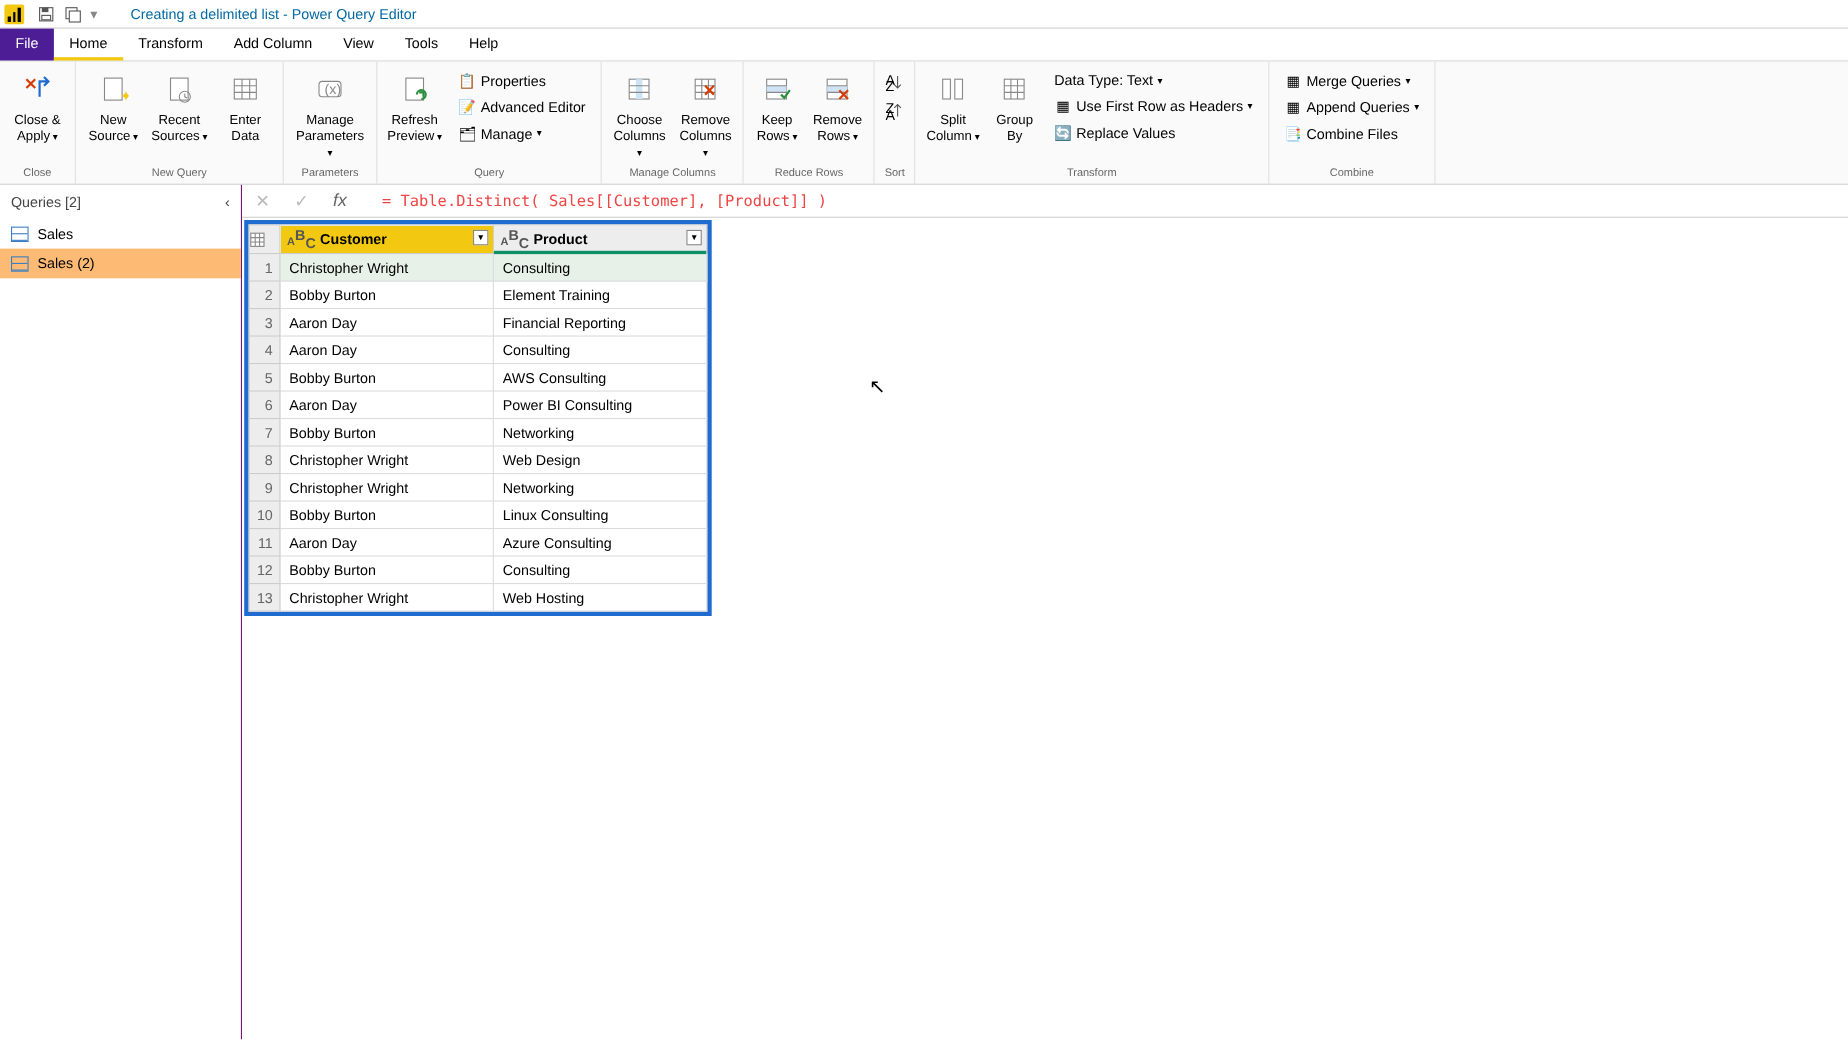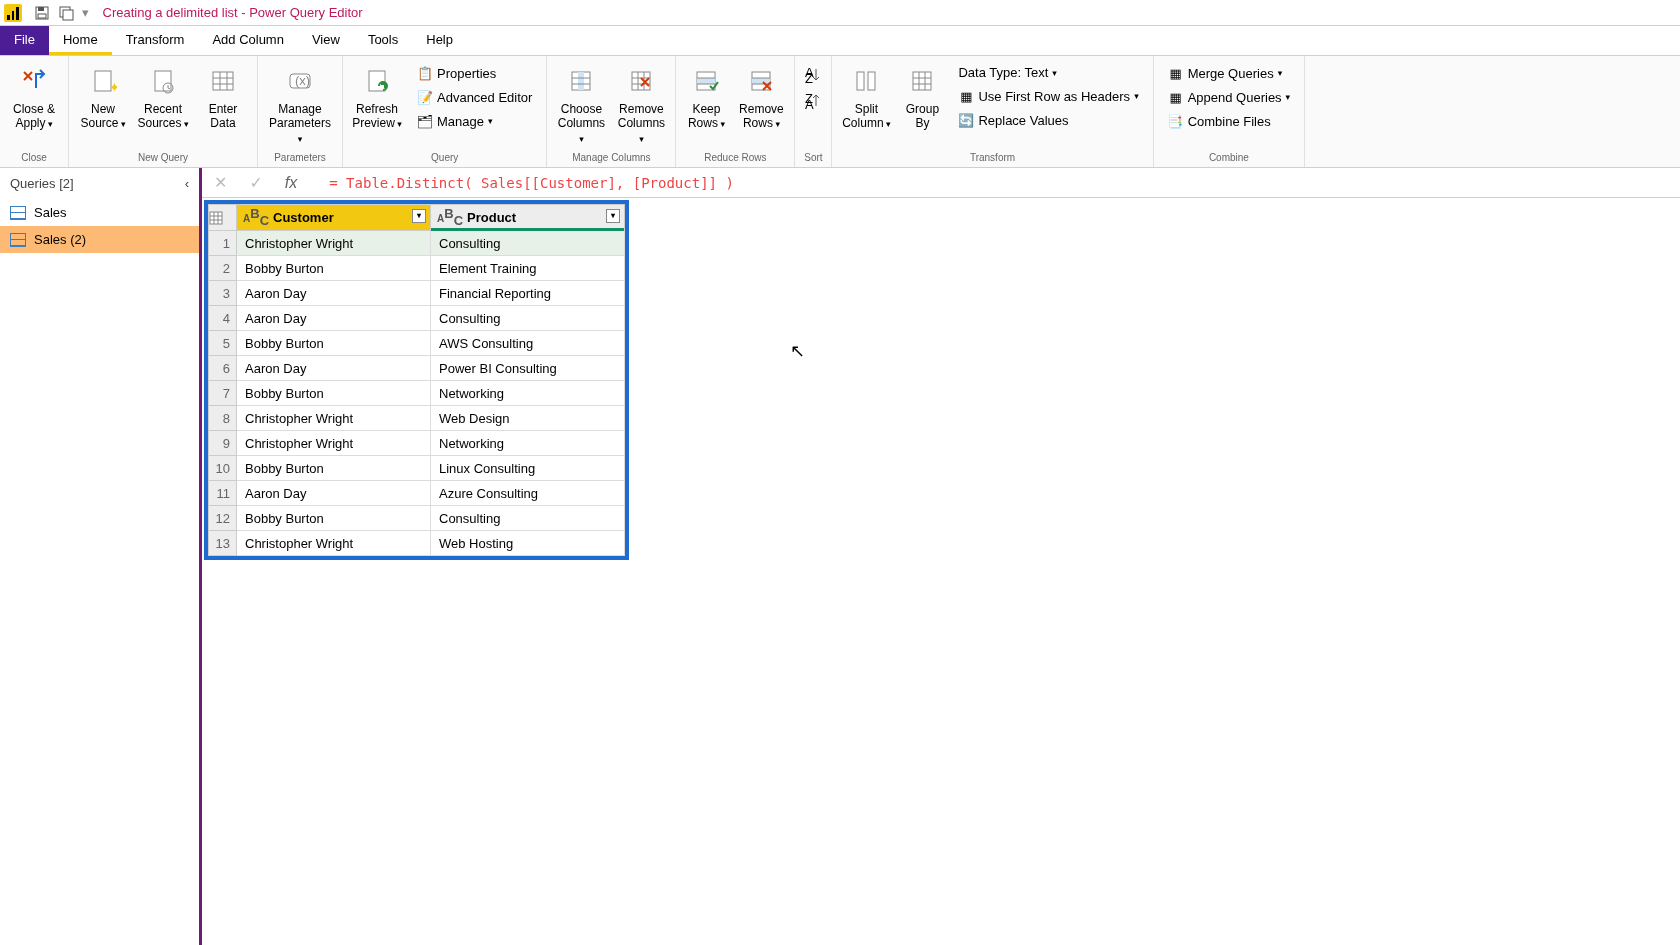--- a/index.html
+++ b/index.html
@@ -3,21 +3,21 @@
 <meta charset="utf-8">
 <style>
 * { margin: 0; padding: 0; box-sizing: border-box; font-family: "Segoe UI", Arial, sans-serif; font-size: 13px; }
 body { background: #fff; user-select: none; }
 
 
 .titlebar { height: 26px; display: flex; align-items: center; padding: 0 4px; border-bottom: 1px solid #d0d0d0; }
 .app-icon { width: 18px; height: 18px; background: #f2c811; border-radius: 2px; margin-right: 8px; display: flex; align-items: flex-end; padding: 2px; }
 .app-icon span { display: inline-block; width: 3px; background: #000; margin: 0 1px; }
 .qat-btn { width: 20px; height: 20px; display: flex; align-items: center; justify-content: center; margin: 0 2px; }
-.title-text { margin-left: 10px; color: #be185d; }
+.title-text { margin-left: 26px; color: #0369a1; }
 
 
 .menubar { display: flex; height: 30px; border-bottom: 1px solid #d0d0d0; }
 .menu-tab { padding: 6px 14px; cursor: pointer; }
 .menu-tab.file { background: #4c1d95; color: #fff; font-weight: 500; }
 .menu-tab.active { border-bottom: 3px solid #f2c811; }
 
 
 .ribbon { display: flex; height: 112px; border-bottom: 1px solid #d0d0d0; background: #fafafa; }
 .ribbon-group { display: flex; flex-direction: column; border-right: 1px solid #e0e0e0; padding: 4px 6px 0; }
@@ -26,21 +26,21 @@
 .big-btn { display: flex; flex-direction: column; align-items: center; justify-content: center; width: 56px; padding: 4px 2px; cursor: pointer; text-align: center; line-height: 1.2; }
 .big-btn .icon { height: 36px; display: flex; align-items: center; justify-content: center; margin-bottom: 2px; }
 .big-btn .label { font-size: 12px; }
 .dropdown-arrow::after { content: " ▾"; font-size: 9px; }
 .vlist { display: flex; flex-direction: column; gap: 2px; padding: 2px 4px; }
 .small-btn { display: flex; align-items: center; gap: 4px; padding: 3px 4px; cursor: pointer; font-size: 12px; white-space: nowrap; }
 .small-icon { width: 16px; height: 16px; display: inline-flex; align-items: center; justify-content: center; }
 
 
 .body { display: flex; height: calc(100vh - 168px); }
-.queries-panel { width: 202px; border-right: 3px solid #701a75; }
+.queries-panel { width: 220px; border-right: 1px solid #701a75; }
 .queries-header { display: flex; justify-content: space-between; align-items: center; padding: 8px 10px; color: #444; font-size: 14px; }
 .query-item { display: flex; align-items: center; gap: 8px; padding: 6px 10px; cursor: pointer; }
 .query-item.selected { background: #fdba74; }
 .query-icon { width: 16px; height: 14px; border: 1px solid #3a7fc2; display: flex; flex-direction: column; }
 .query-icon span { flex: 1; border-bottom: 1px solid #3a7fc2; }
 
 
 .content { flex: 1; display: flex; flex-direction: column; }
 .formula-bar { display: flex; align-items: center; height: 30px; border-bottom: 1px solid #d0d0d0; padding: 0 6px; gap: 10px; }
 .fb-btn { color: #bbb; font-size: 16px; padding: 0 6px; }

